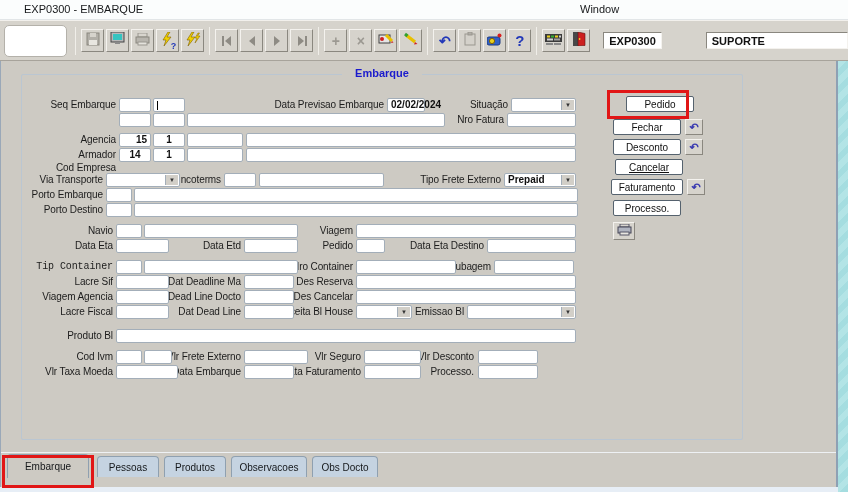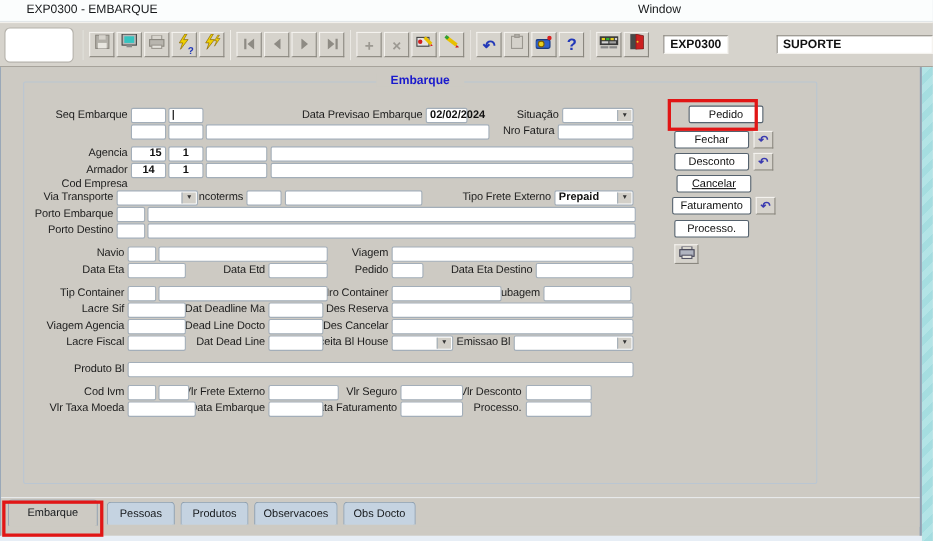--- a/index.html
+++ b/index.html
@@ -314,21 +314,21 @@
 
     <span class="lbl" style="left:2px;top:178px;width:110px;">Data Eta</span>
     <div class="field" style="left:115px;top:178px;width:53px;"></div>
     <span class="lbl" style="left:140px;top:178px;width:100px;">Data Etd</span>
     <div class="field" style="left:243px;top:178px;width:54px;"></div>
     <span class="lbl" style="left:272px;top:178px;width:80px;">Pedido</span>
     <div class="field" style="left:355px;top:178px;width:29px;"></div>
     <span class="lbl" style="left:383px;top:178px;width:100px;">Data Eta Destino</span>
     <div class="field" style="left:486px;top:178px;width:89px;"></div>
 
-    <span class="lbl" style="left:2px;top:199px;width:110px;">Tip Container</span>
+    <span class="lbl" style="left:2px;top:199px;width:110px;font-family:Liberation Mono, monospace;">Tip Container</span>
     <div class="field" style="left:115px;top:199px;width:26px;"></div>
     <div class="field" style="left:143px;top:199px;width:154px;"></div>
     <span class="lbl" style="left:252px;top:199px;width:100px;">Nro Container</span>
     <div class="field" style="left:355px;top:199px;width:100px;"></div>
     <span class="lbl" style="left:420px;top:199px;width:70px;z-index:1;">Qtd Cubagem</span>
     <div class="field" style="left:493px;top:199px;width:80px;"></div>
 
     <span class="lbl" style="left:2px;top:214px;width:110px;">Lacre Sif</span>
     <div class="field" style="left:115px;top:214px;width:53px;"></div>
     <span class="lbl" style="left:140px;top:214px;width:100px;">Dat Deadline Ma</span>

